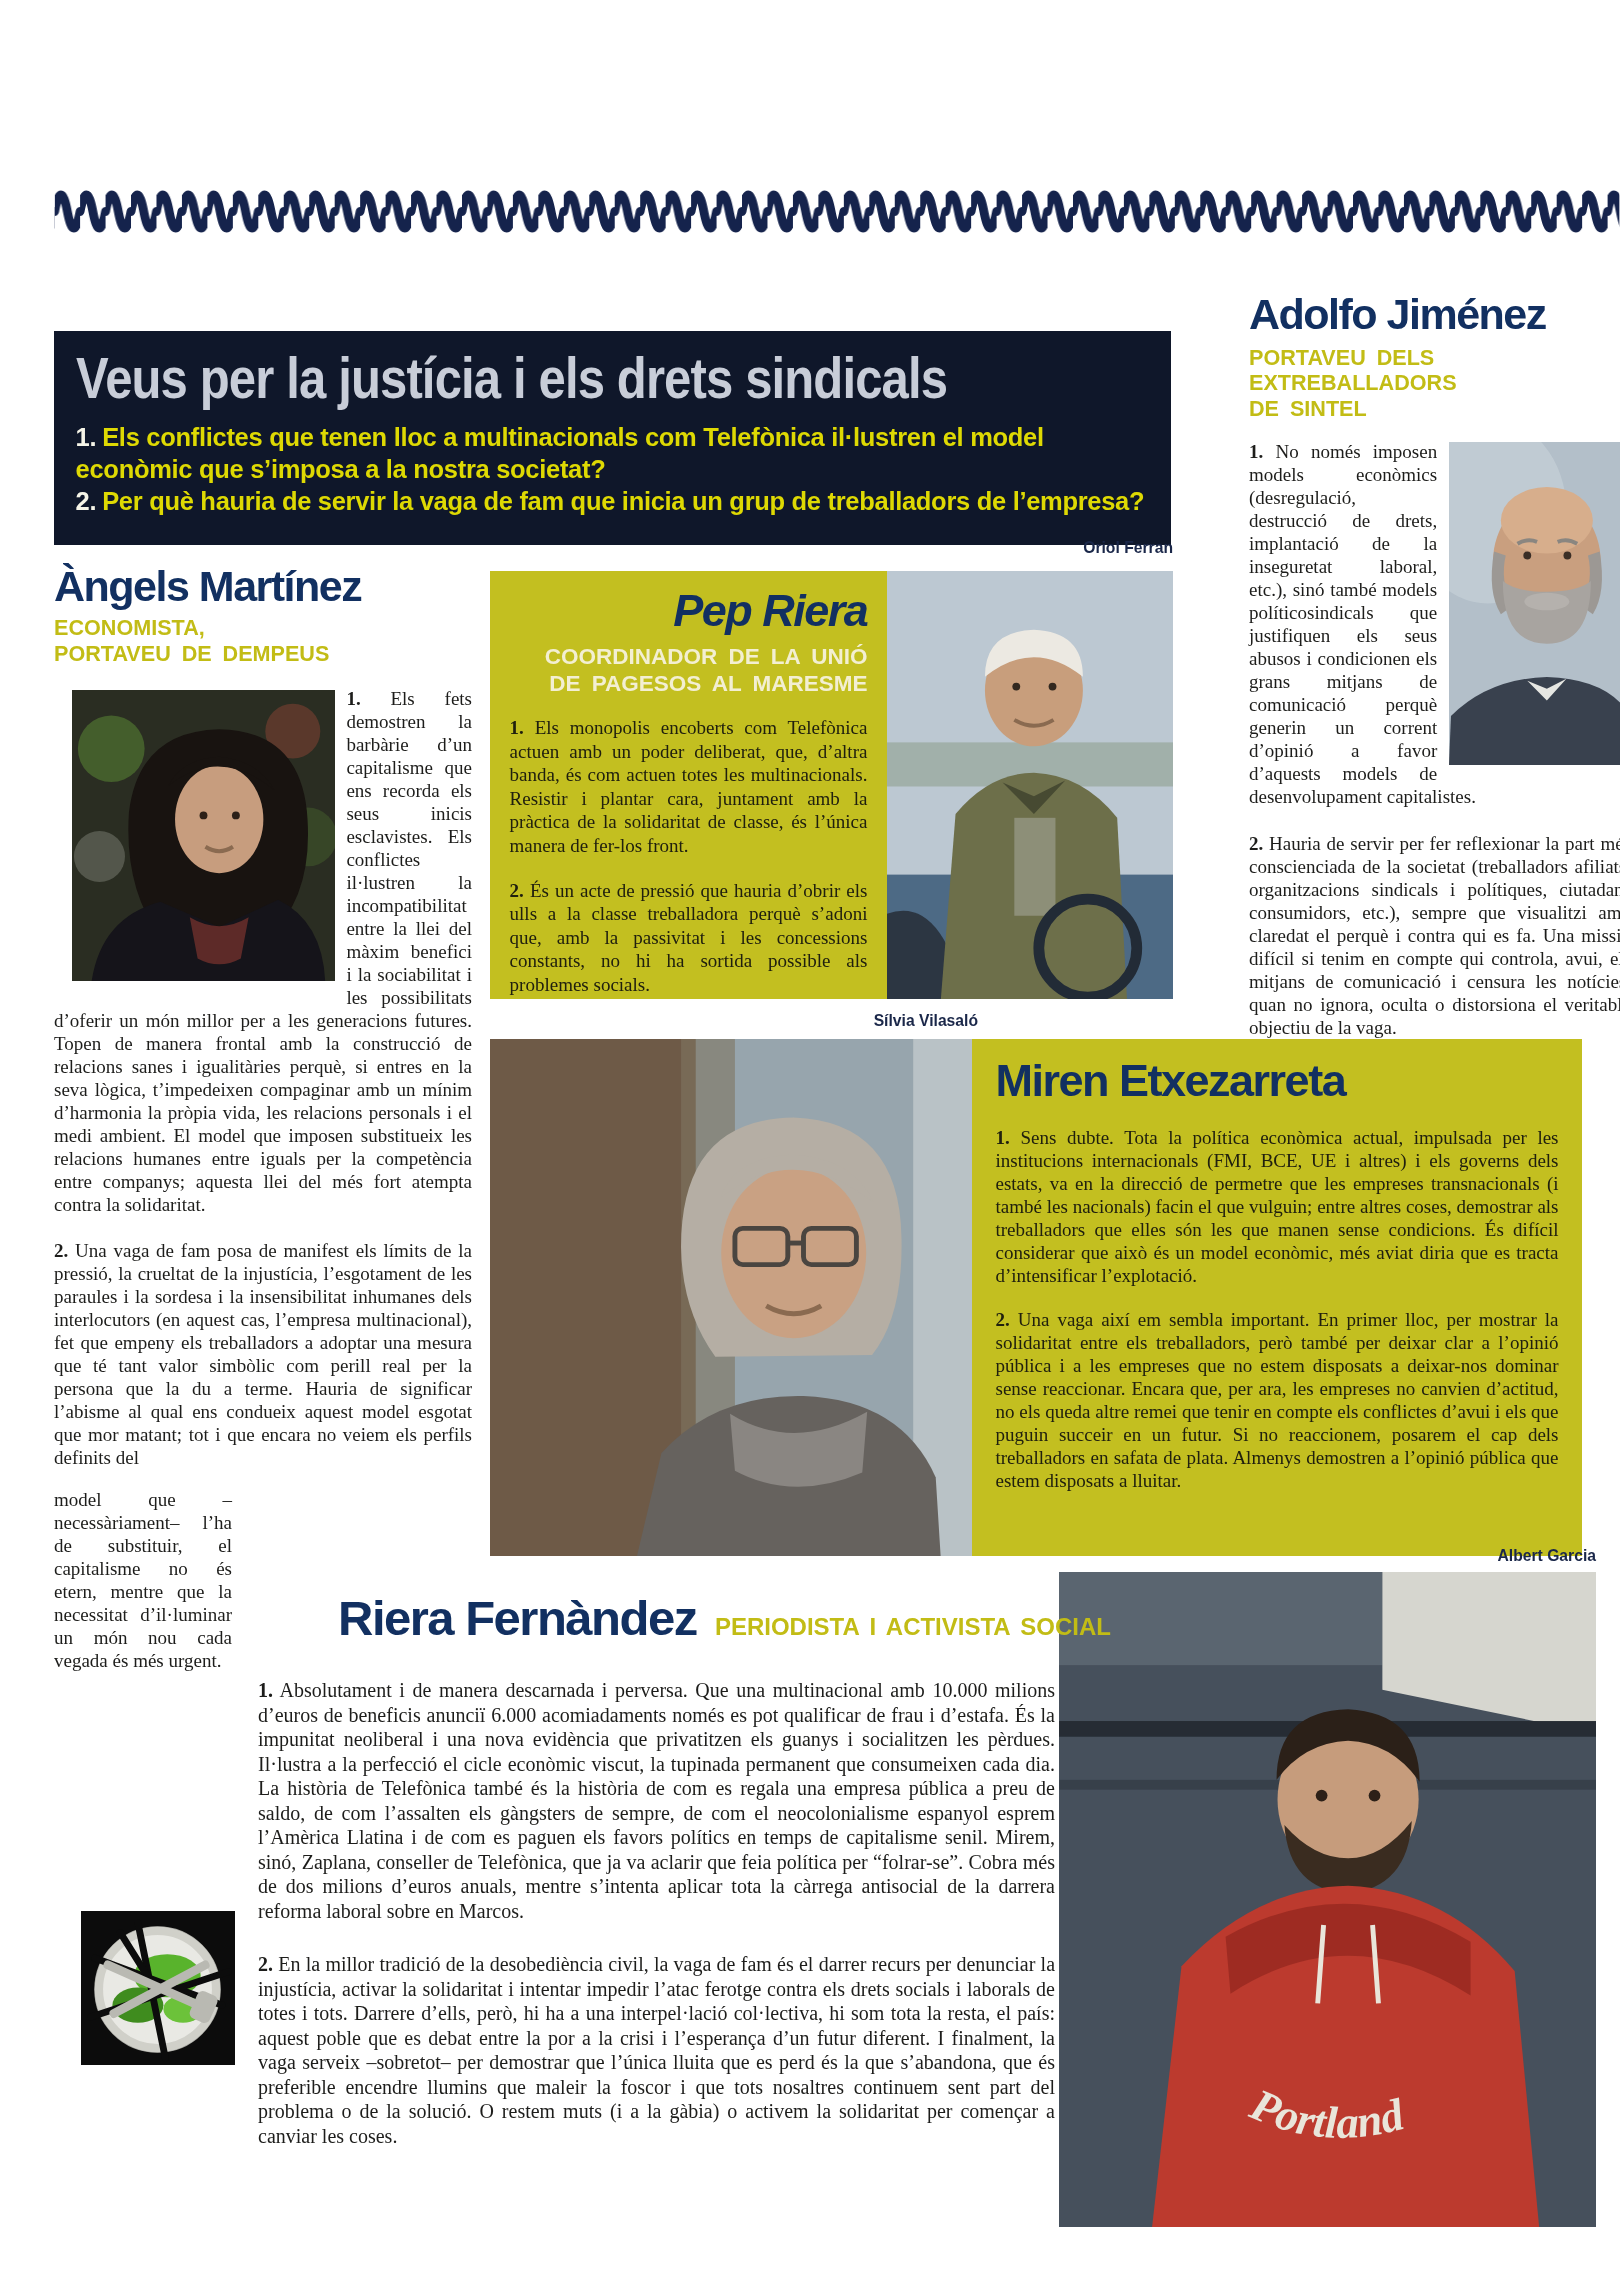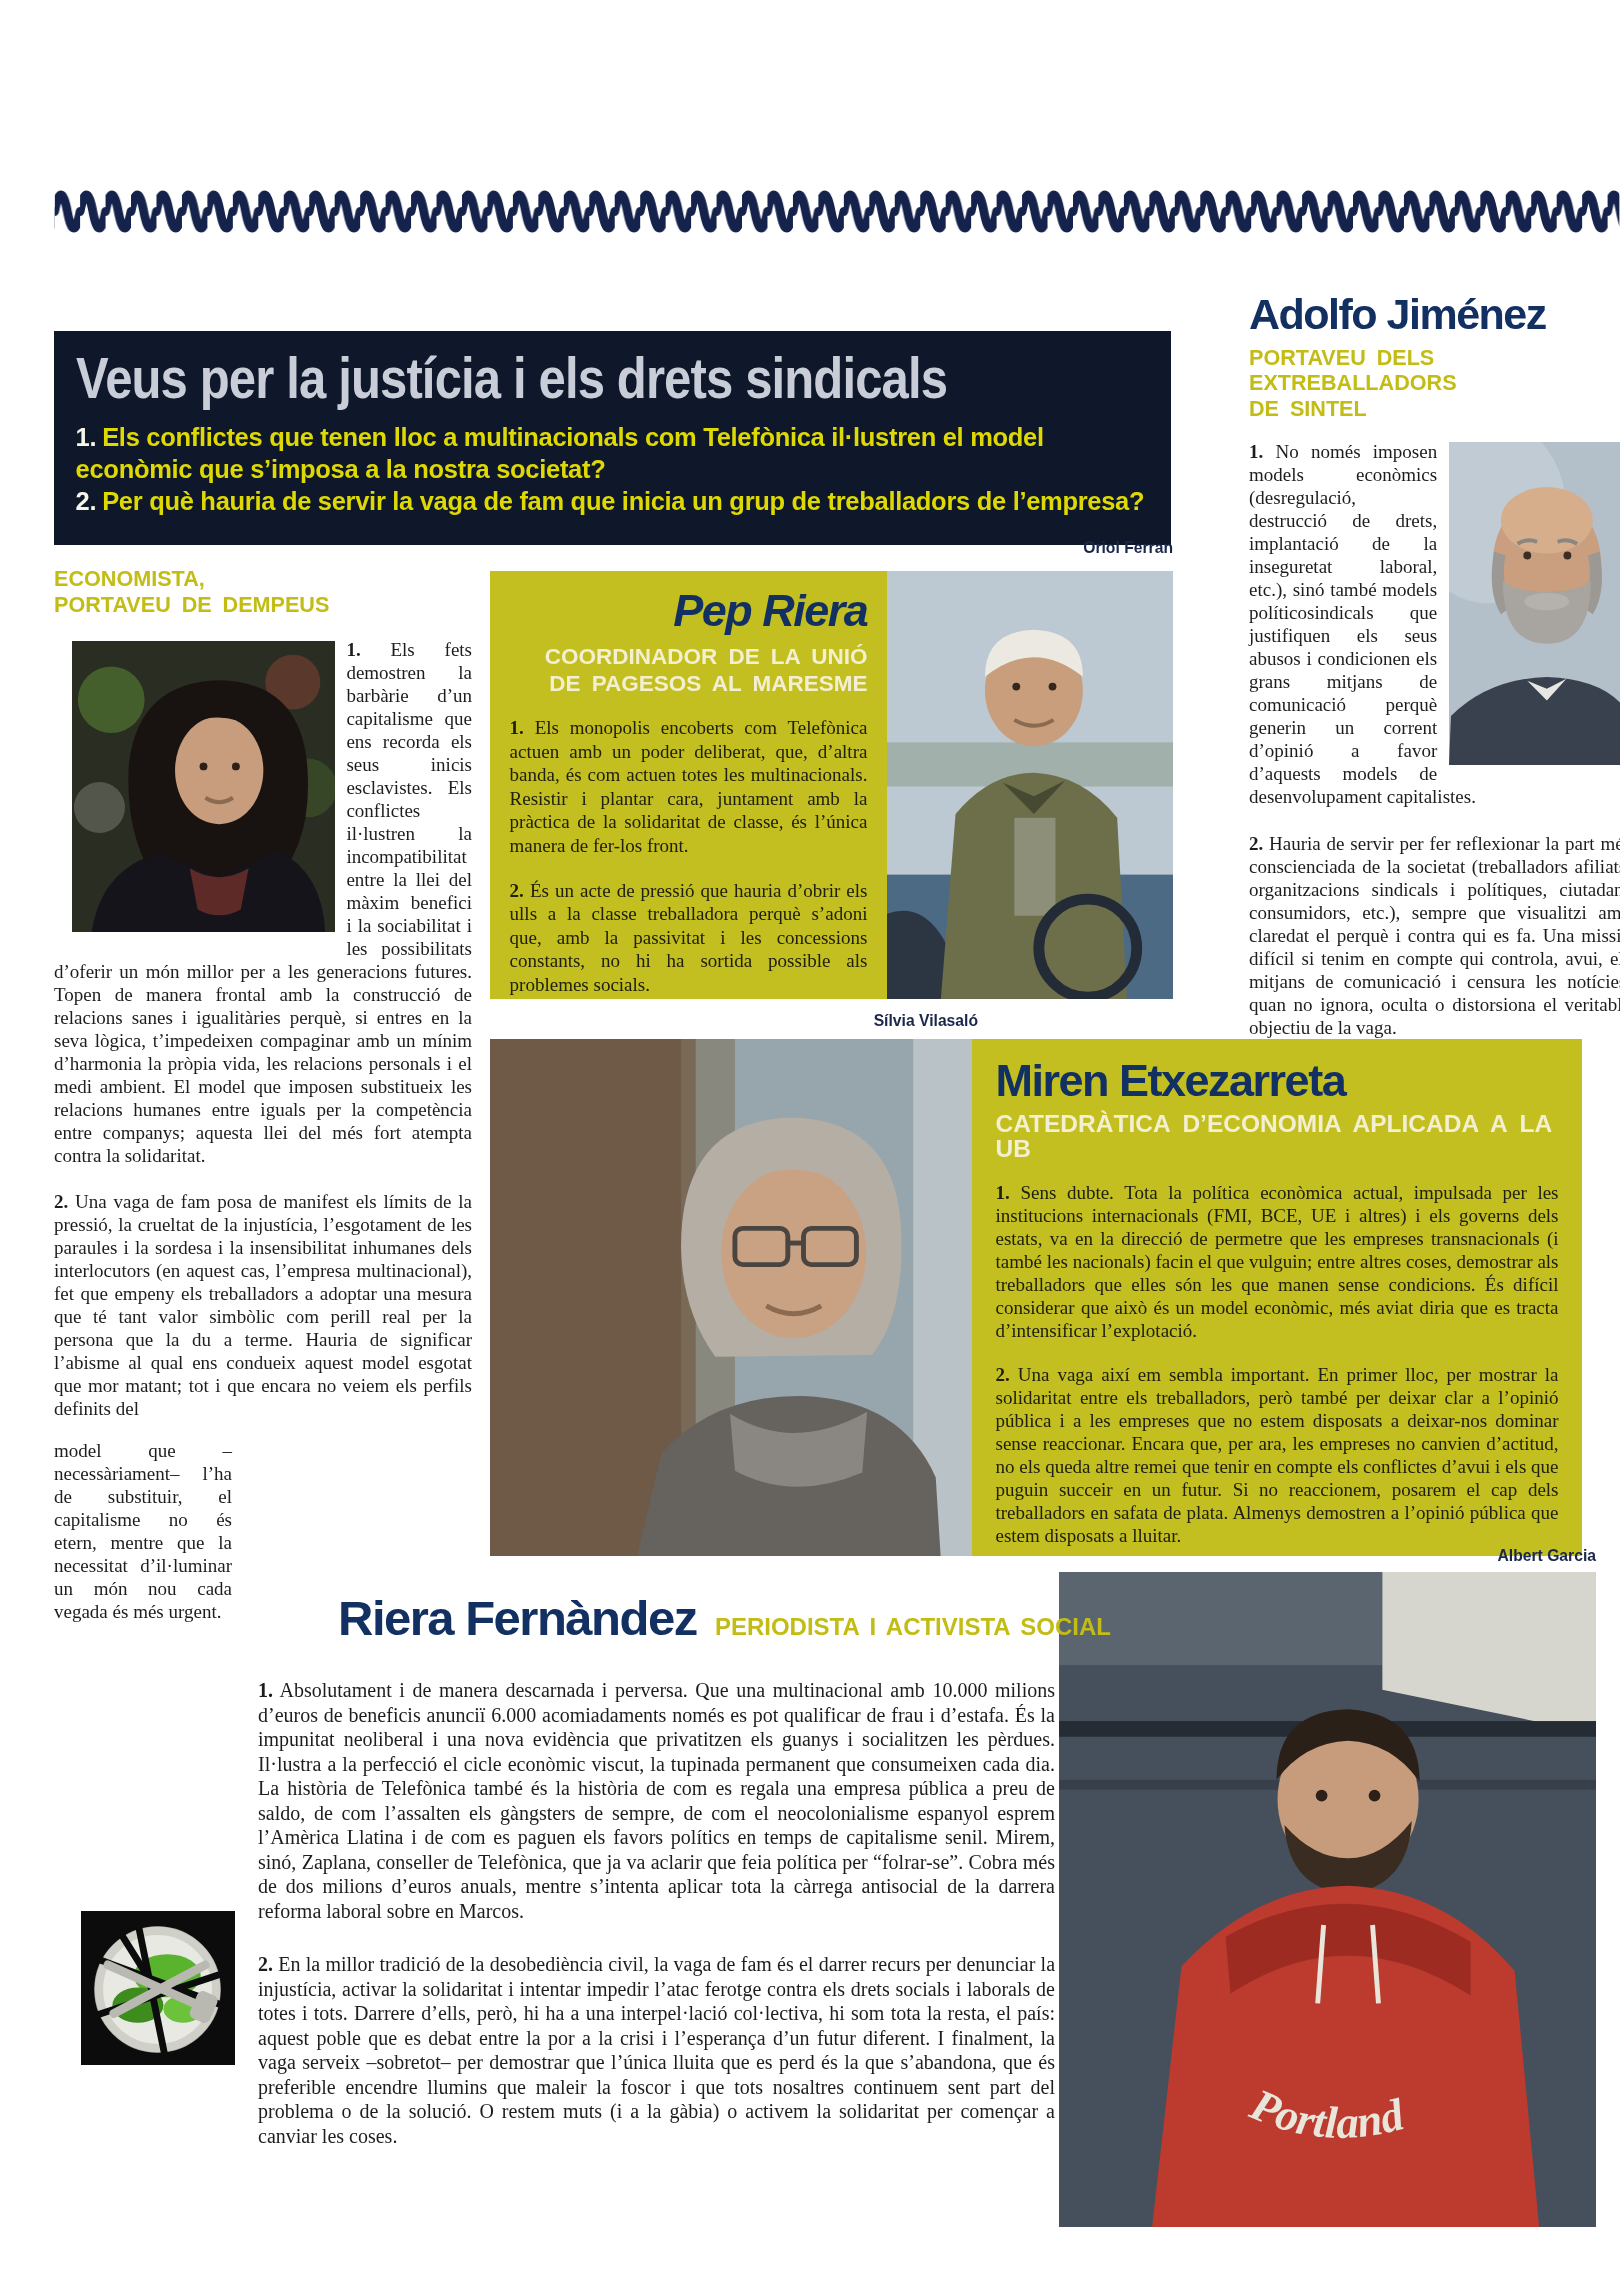--- a/index.html
+++ b/index.html
@@ -157,20 +157,21 @@
       <div>COORDINADOR DE LA UNIÓ</div>
       <div>DE PAGESOS AL MARESME</div>
     </div>
     <div class="body serif">
       <p class="para"><span class="n">1.</span> <span>Els monopolis encoberts com Telefònica actuen amb un poder deliberat, que, d’altra banda, és com actuen totes les multinacionals. Resistir i plantar cara, juntament amb la pràctica de la solidaritat de classe, és l’única manera de fer-los front.</span></p>
       <p class="para p2"><span class="n">2.</span> <span>És un acte de pressió que hauria d’obrir els ulls a la classe treballadora perquè s’adoni que, amb la passivitat i les concessions constants, no hi ha sortida possible als problemes socials.</span></p>
     </div>
   </div>
 
   <div class="abs angels">
+    <h2 class="person-name">Àngels Martínez</h2>
     <div class="role">
       <div>ECONOMISTA,</div>
       <div>PORTAVEU DE DEMPEUS</div>
     </div>
     <div class="body serif">
       <span class="photo">
         <svg viewBox="0 0 268 297" preserveAspectRatio="none">
           <rect width="268" height="297" fill="#2a2d22"></rect>
           <circle cx="40" cy="60" r="34" fill="#5d8f35" opacity=".5"></circle>
           <circle cx="225" cy="42" r="28" fill="#8a4433" opacity=".5"></circle>
@@ -209,21 +210,20 @@
         <line x1="304" y1="208" x2="320" y2="208"></line>
       </g>
       <path d="M282 272 q28 16 56 0" stroke="#8a6a50" stroke-width="5" fill="none"></path>
       <path d="M150 527 L175 422 Q230 362 320 364 Q420 368 455 447 L460 527 Z" fill="#66625e"></path>
       <path d="M245 382 Q310 422 385 380 L380 442 Q310 472 250 440 Z" fill="#8a8682"></path>
     </svg>
   </div>
 
   <div class="abs miren-box">
     <h2 class="person-name">Miren Etxezarreta</h2>
-    <div class="role">CATEDRÀTICA D’ECONOMIA APLICADA A LA UB</div>
     <div class="body serif">
       <p class="para"><span class="n">1.</span> <span>Sens dubte. Tota la política econòmica actual, impulsada per les institucions internacionals (FMI, BCE, UE i altres) i els governs dels estats, va en la direcció de permetre que les empreses transnacionals (i també les nacionals) facin el que vulguin; entre altres coses, demostrar als treballadors que elles són les que manen sense condicions. És difícil considerar que això és un model econòmic, més aviat diria que es tracta d’intensificar l’explotació.</span></p>
       <p class="para p2"><span class="n">2.</span> <span>Una vaga així em sembla important. En primer lloc, per mostrar la solidaritat entre els treballadors, però també per deixar clar a l’opinió pública i a les empreses que no estem disposats a deixar-nos dominar sense reaccionar. Encara que, per ara, les empreses no canvien d’actitud, no els queda altre remei que tenir en compte els conflictes d’avui i els que puguin succeir en un futur. Si no reaccionem, posarem el cap dels treballadors en safata de plata. Almenys demostren a l’opinió pública que estem disposats a lluitar.</span></p>
     </div>
   </div>
 
   <div class="abs credit credit-albert">Albert Garcia</div>
 
   <div class="abs david-photo">
     <svg viewBox="0 0 548 668" preserveAspectRatio="none">

